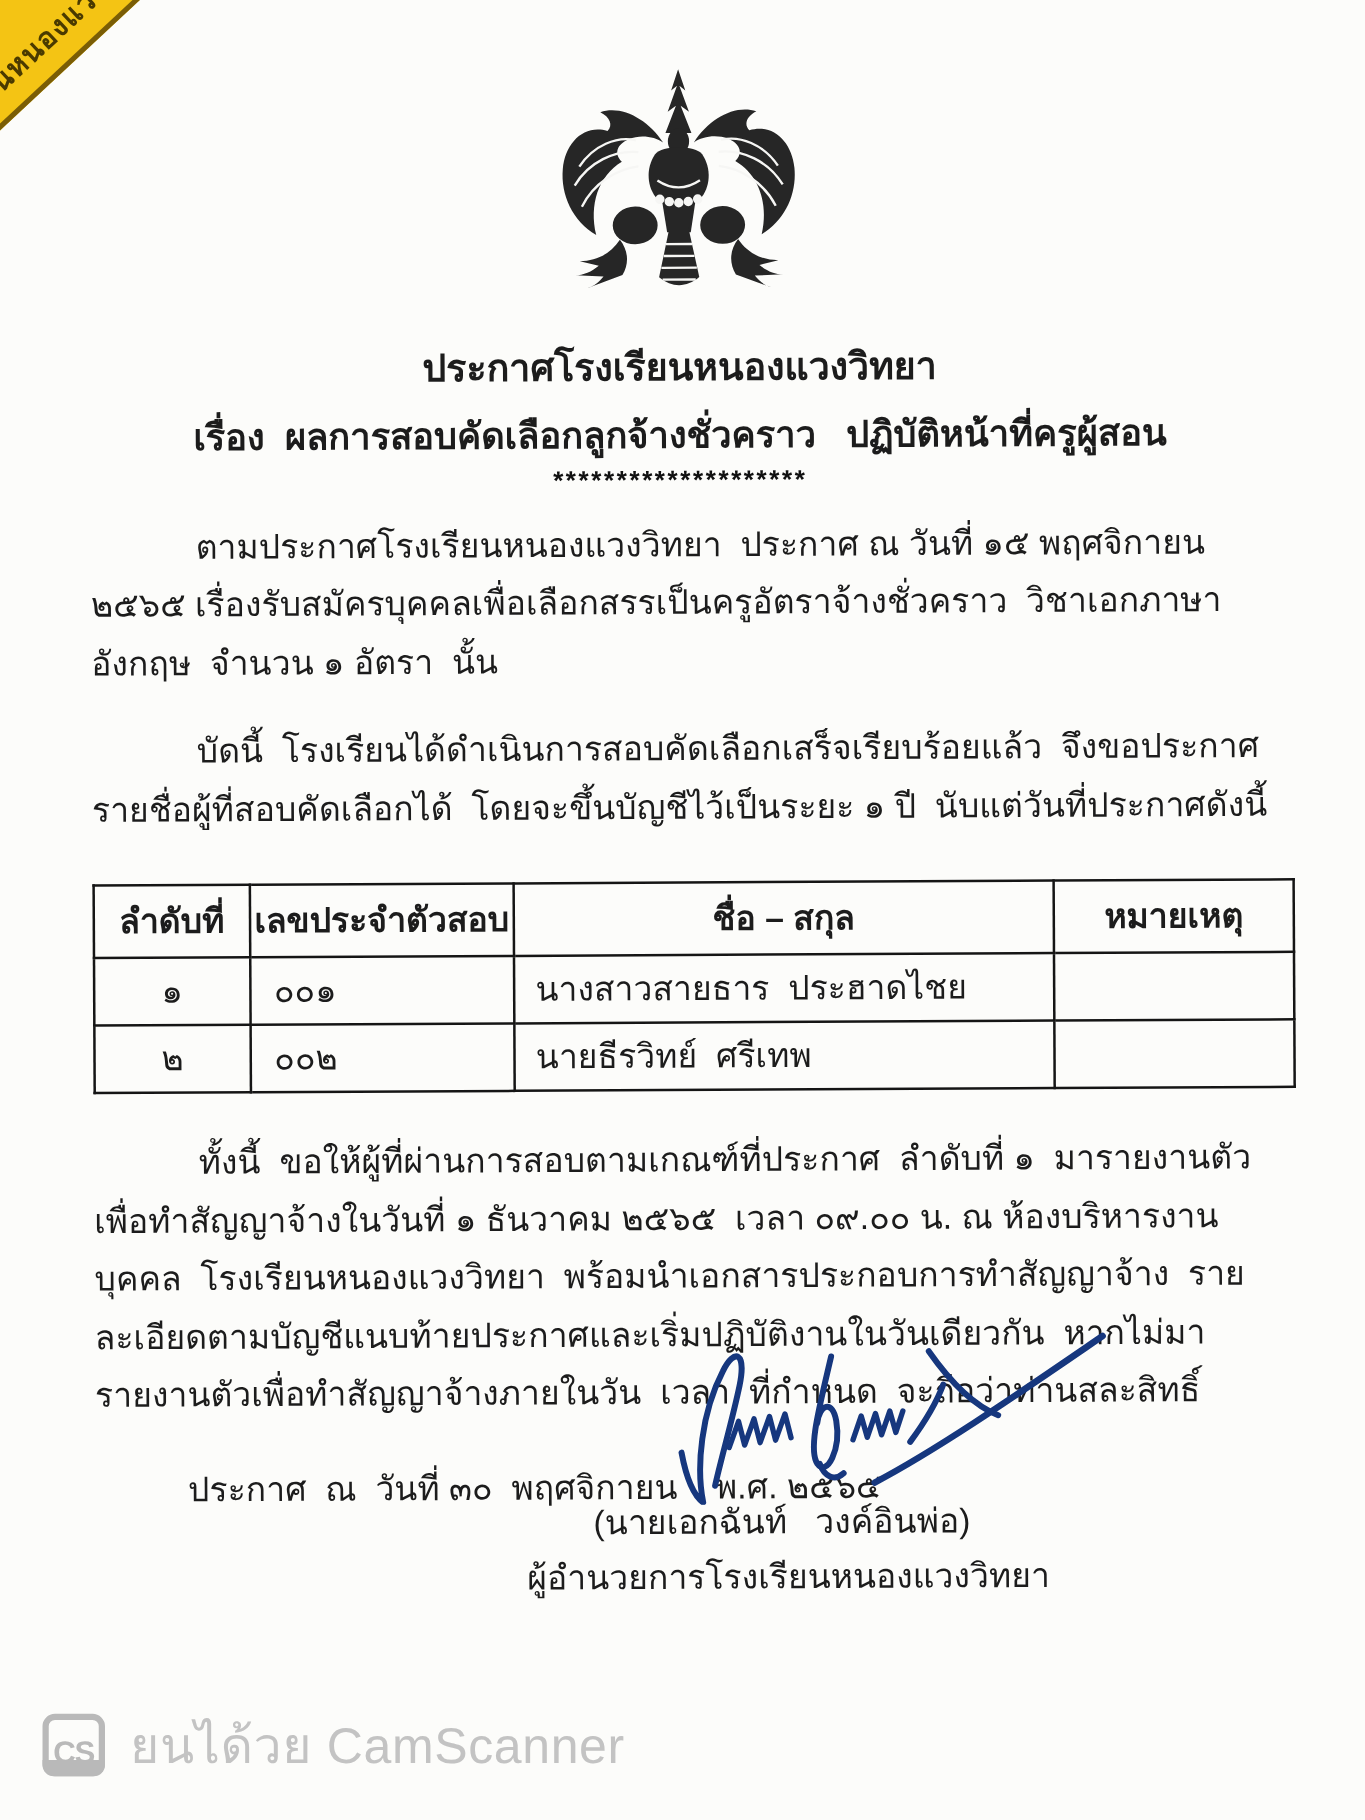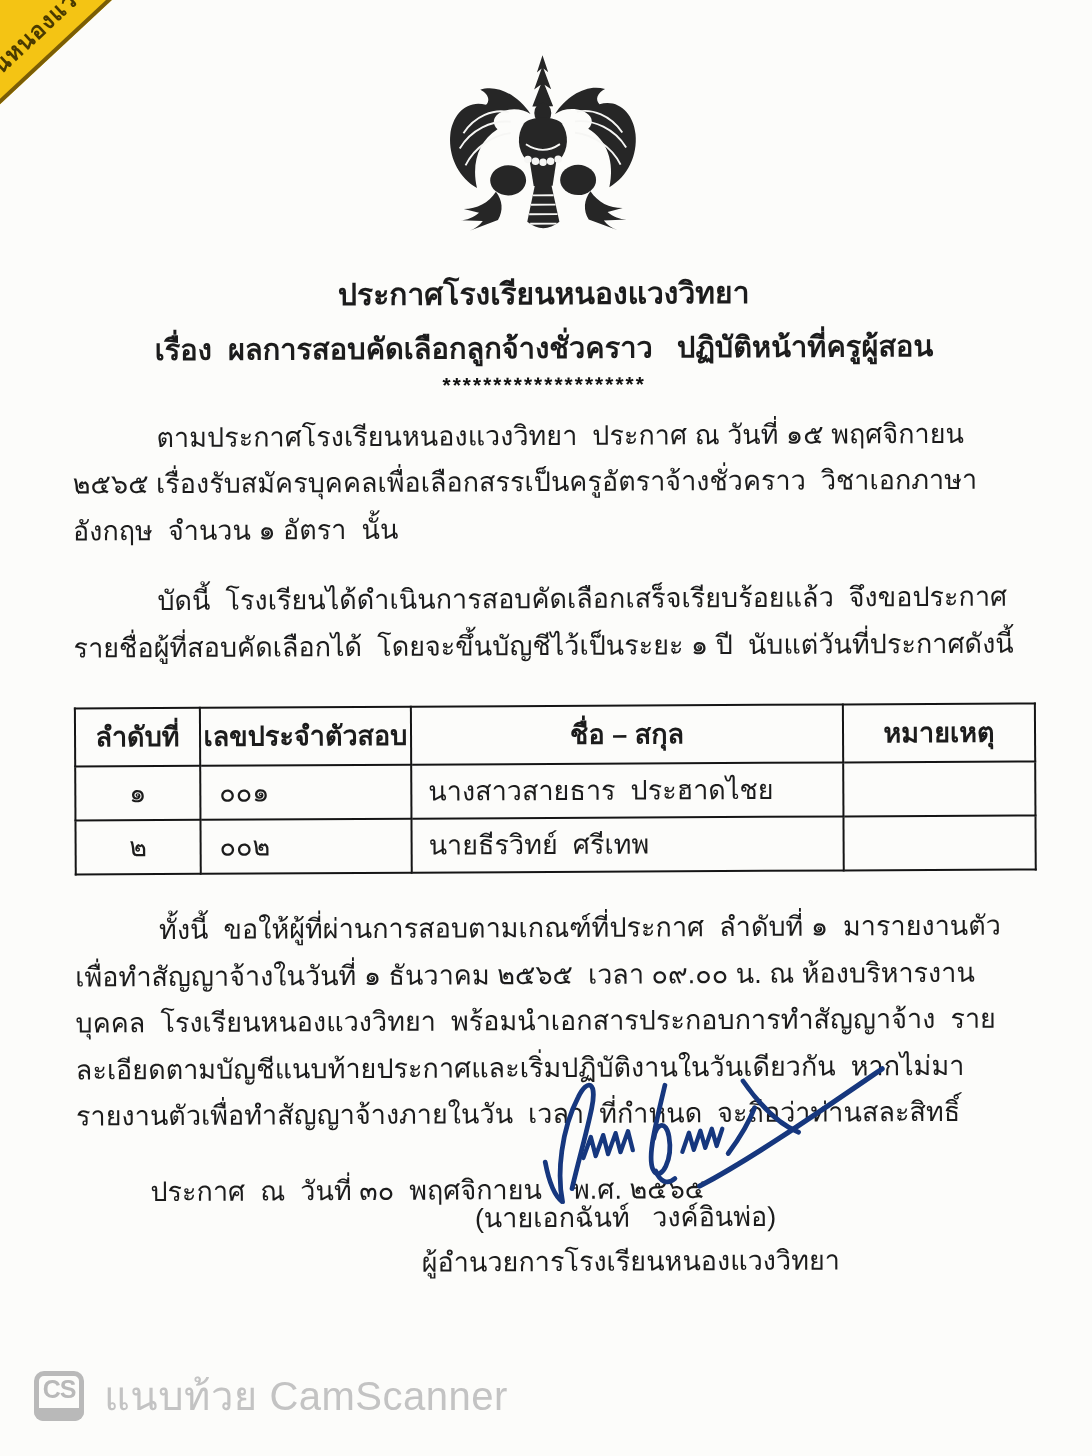--- a/index.html
+++ b/index.html
@@ -71,21 +71,21 @@
   
   .signature-svg { position:absolute; top:1042px; left:492px; width:424px; height:162px; z-index:3; }
   .signer-name  { position:absolute; top:1196px; left:368px; width:510px; text-align:center; font-size:27px; white-space:pre-wrap; z-index:2; }
   .signer-title { position:absolute; top:1240px; left:368px; width:520px; text-align:center; font-size:27px; }
 
   
   .footer { position:absolute; left:34px; bottom:28px; display:flex; align-items:center; gap:20px; }
   .cs-icon {
     position:relative; width:50px; height:50px;
     border:5px solid #b9b9b9; border-radius:10px;
-    display:flex; align-items:flex-start; justify-content:center;
+    display:flex; align-items:flex-end; justify-content:center;
   }
   .cs-icon .cs-letters { font-weight:bold; font-size:25px; color:#b9b9b9; line-height:1.1; letter-spacing:-1px; }
   .cs-icon::after {
     content:""; position:absolute; left:-5px; right:-5px; bottom:-5px;
     height:13px; background:#b9b9b9; border-radius:0 0 9px 9px;
   }
   .footer-label { font-size:40px; color:#c3c3c3; letter-spacing:0.5px; }
 </style>
 </head>
 <body>
@@ -188,15 +188,15 @@
   </div>
 
   <div class="ribbon">
     <span class="ribbon-text">โรงเรียนหนองแวงวิทยา</span>
   </div>
 
   <div class="footer">
     <div class="cs-icon">
       <span class="cs-letters">CS</span>
     </div>
-    <span class="footer-label">แนบท้วย CamScanner</span>
+    <span class="footer-label">ยนได้วย CamScanner</span>
   </div>
 </div>
 
 </body></html>

